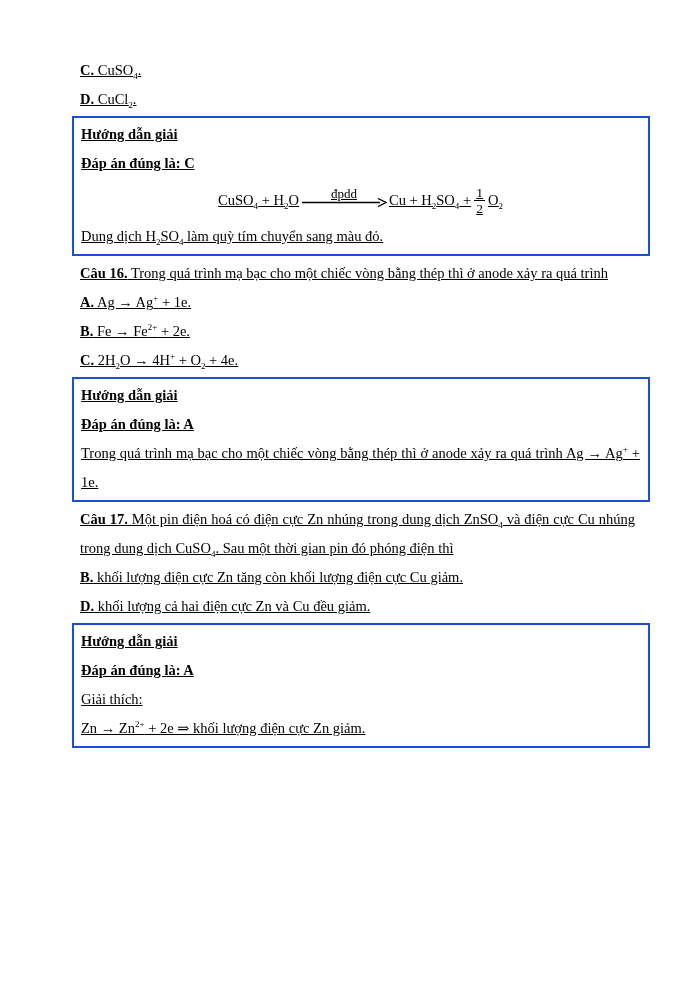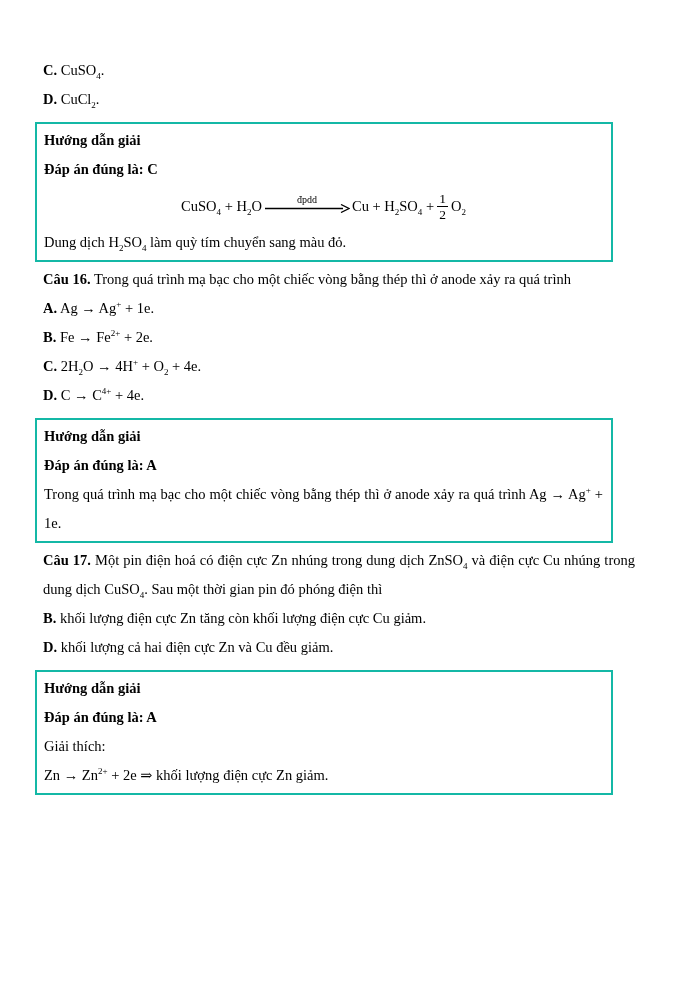--- a/index.html
+++ b/index.html
@@ -3,44 +3,44 @@
 <meta charset="utf-8">
 <style>
   html,body{margin:0;padding:0;}
   body{
     width:694px;height:982px;background:#ffffff;color:#000000;
     font-family:"Liberation Serif","DejaVu Serif",serif;
     overflow:hidden;
   }
   .page{
     box-sizing:border-box;width:694px;height:776px;
-    padding:56px 59px 0 43px;
-    font-size:14.5px;line-height:29px;
+    padding:56px 59px 0 80px;
+    font-size:14.5px;line-height:29px;text-decoration:underline;
   }
   p{margin:0;}
   .b{font-weight:bold;}
   .just{text-align:justify;}
   sup,sub{font-size:9px;line-height:0;}
   sup{vertical-align:super;}
   sub{vertical-align:sub;}
   .box{
-    border:2px solid #14b8a6;
-    margin:8px 0 2px -8px;
+    border:2px solid #1d4ed8;
+    margin:2px 0 2px -8px;
     padding:2px 8px 3px 7px;
     width:578px;box-sizing:border-box;
   }
   .opt{white-space:nowrap;}
   .eq{
     display:flex;align-items:center;height:44px;white-space:nowrap;justify-content:center;
   }
   .rxn{
     display:inline-flex;flex-direction:column;align-items:center;
     margin:0 2px;position:relative;top:-2px;
   }
-  .rxn-lbl{font-size:10px;line-height:8px;}
+  .rxn-lbl{font-size:13px;line-height:8px;}
   .frac{
     display:inline-flex;flex-direction:column;align-items:center;
     line-height:15px;font-size:13.5px;margin:0 3px;vertical-align:middle;
   }
   .frac .num{border-bottom:1.2px solid #000;padding:0 2px;}
   .frac .den{padding:0 2px;}
   .sp{margin-top:3px;}
 </style>
 </head>
 <body>
@@ -69,21 +69,20 @@
       </span>
       <span>O<sub>2</sub></span>
     </div>
     <p>Dung dịch H<sub>2</sub>SO<sub>4</sub> làm quỳ tím chuyển sang màu đỏ.</p>
   </div>
 
   <p class="just sp"><span class="b">Câu 16.</span><span> Trong quá trình mạ bạc cho một chiếc vòng bằng thép thì ở anode xảy ra quá trình</span></p>
   <p class="opt"><span class="b">A.</span><span> Ag → Ag<sup>+</sup> + 1e.</span></p>
   <p class="opt"><span class="b">B.</span><span> Fe → Fe<sup>2+</sup> + 2e.</span></p>
   <p class="opt"><span class="b">C.</span><span> 2H<sub>2</sub>O → 4H<sup>+</sup> + O<sub>2</sub> + 4e.</span></p>
-  <p class="opt"><span class="b">D.</span><span> C → C<sup>4+</sup> + 4e.</span></p>
 
   <div class="box">
     <p class="b">Hướng dẫn giải</p>
     <p class="b">Đáp án đúng là: A</p>
     <p class="just">Trong quá trình mạ bạc cho một chiếc vòng bằng thép thì ở anode xảy ra quá trình Ag → Ag<sup>+</sup> + 1e.</p>
   </div>
 
   <p class="just sp"><span class="b">Câu 17.</span><span> Một pin điện hoá có điện cực Zn nhúng trong dung dịch ZnSO<sub>4</sub> và điện cực Cu nhúng trong dung dịch CuSO<sub>4</sub>. Sau một thời gian pin đó phóng điện thì</span></p>
   <p class="opt"><span class="b">B.</span><span> khối lượng điện cực Zn tăng còn khối lượng điện cực Cu giảm.</span></p>
   <p class="opt"><span class="b">D.</span><span> khối lượng cả hai điện cực Zn và Cu đều giảm.</span></p>

